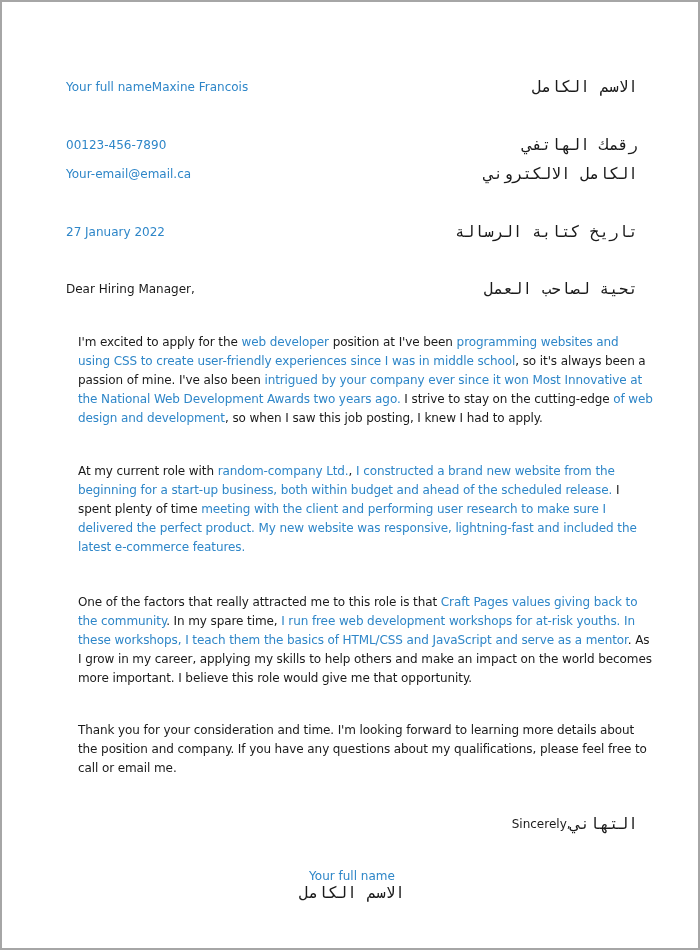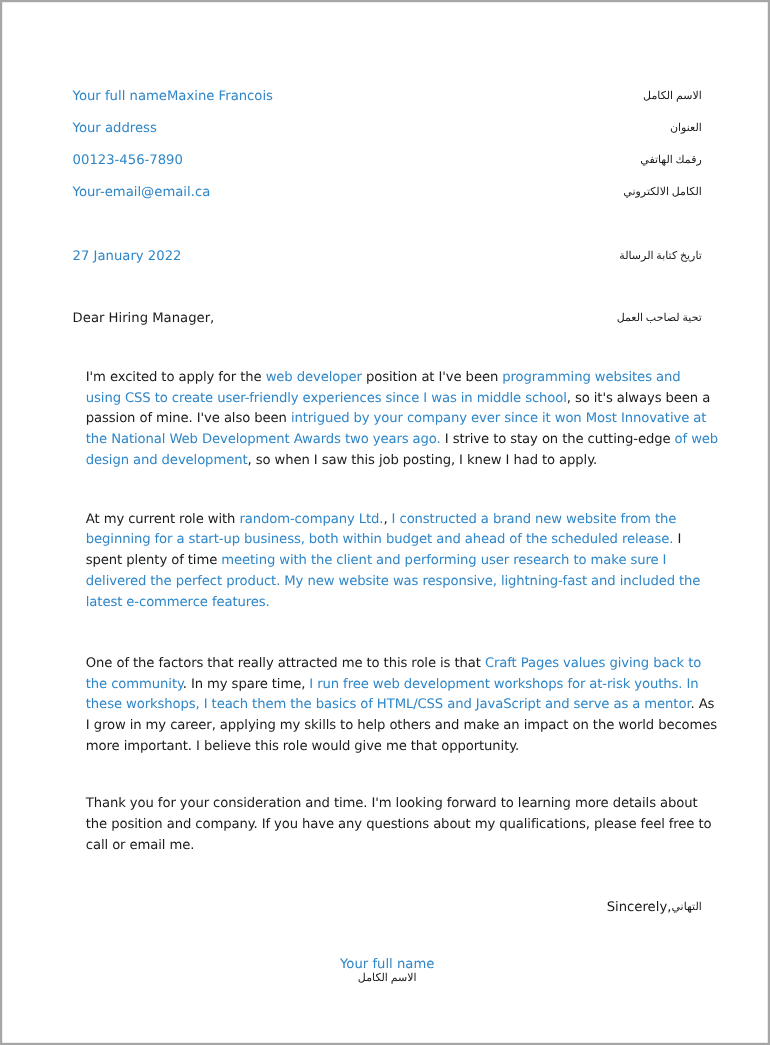--- a/index.html
+++ b/index.html
@@ -31,22 +31,22 @@
       justify-content: space-between;
       align-items: center;
     }
     .en {
       font-size: 12px;
       color: #1a1a1a;
       white-space: nowrap;
     }
     .blue { color: #2e86c8; }
     .ar {
-      font-family: Liberation Serif, serif;
-      font-size: 10px;
+      font-family: Liberation Mono, monospace;
+      font-size: 16px;
       color: #1a1a1a;
       direction: rtl;
       white-space: nowrap;
     }
     .para {
       position: absolute;
       left: 76px;
       width: 575px;
       font-size: 12px;
       line-height: 19px;
@@ -58,24 +58,20 @@
 </head>
 <body>
 
 <div class="page">
 
   <div class="row" style="top:75px;">
     <span class="en blue">Your full nameMaxine Francois</span>
     <span class="ar">الاسم الكامل</span>
   </div>
 
-  <div class="row" style="top:104px;">
-    <span class="en blue">Your address</span>
-    <span class="ar">العنوان</span>
-  </div>
 
   <div class="row" style="top:133px;text-align:right;">
     <span class="en blue">00123-456-7890</span>
     <span class="ar">رقمك الهاتفي</span>
   </div>
 
   <div class="row" style="top:162px;">
     <span class="en blue">Your-email@email.ca</span>
     <span class="ar">الكامل الالكتروني</span>
   </div>

